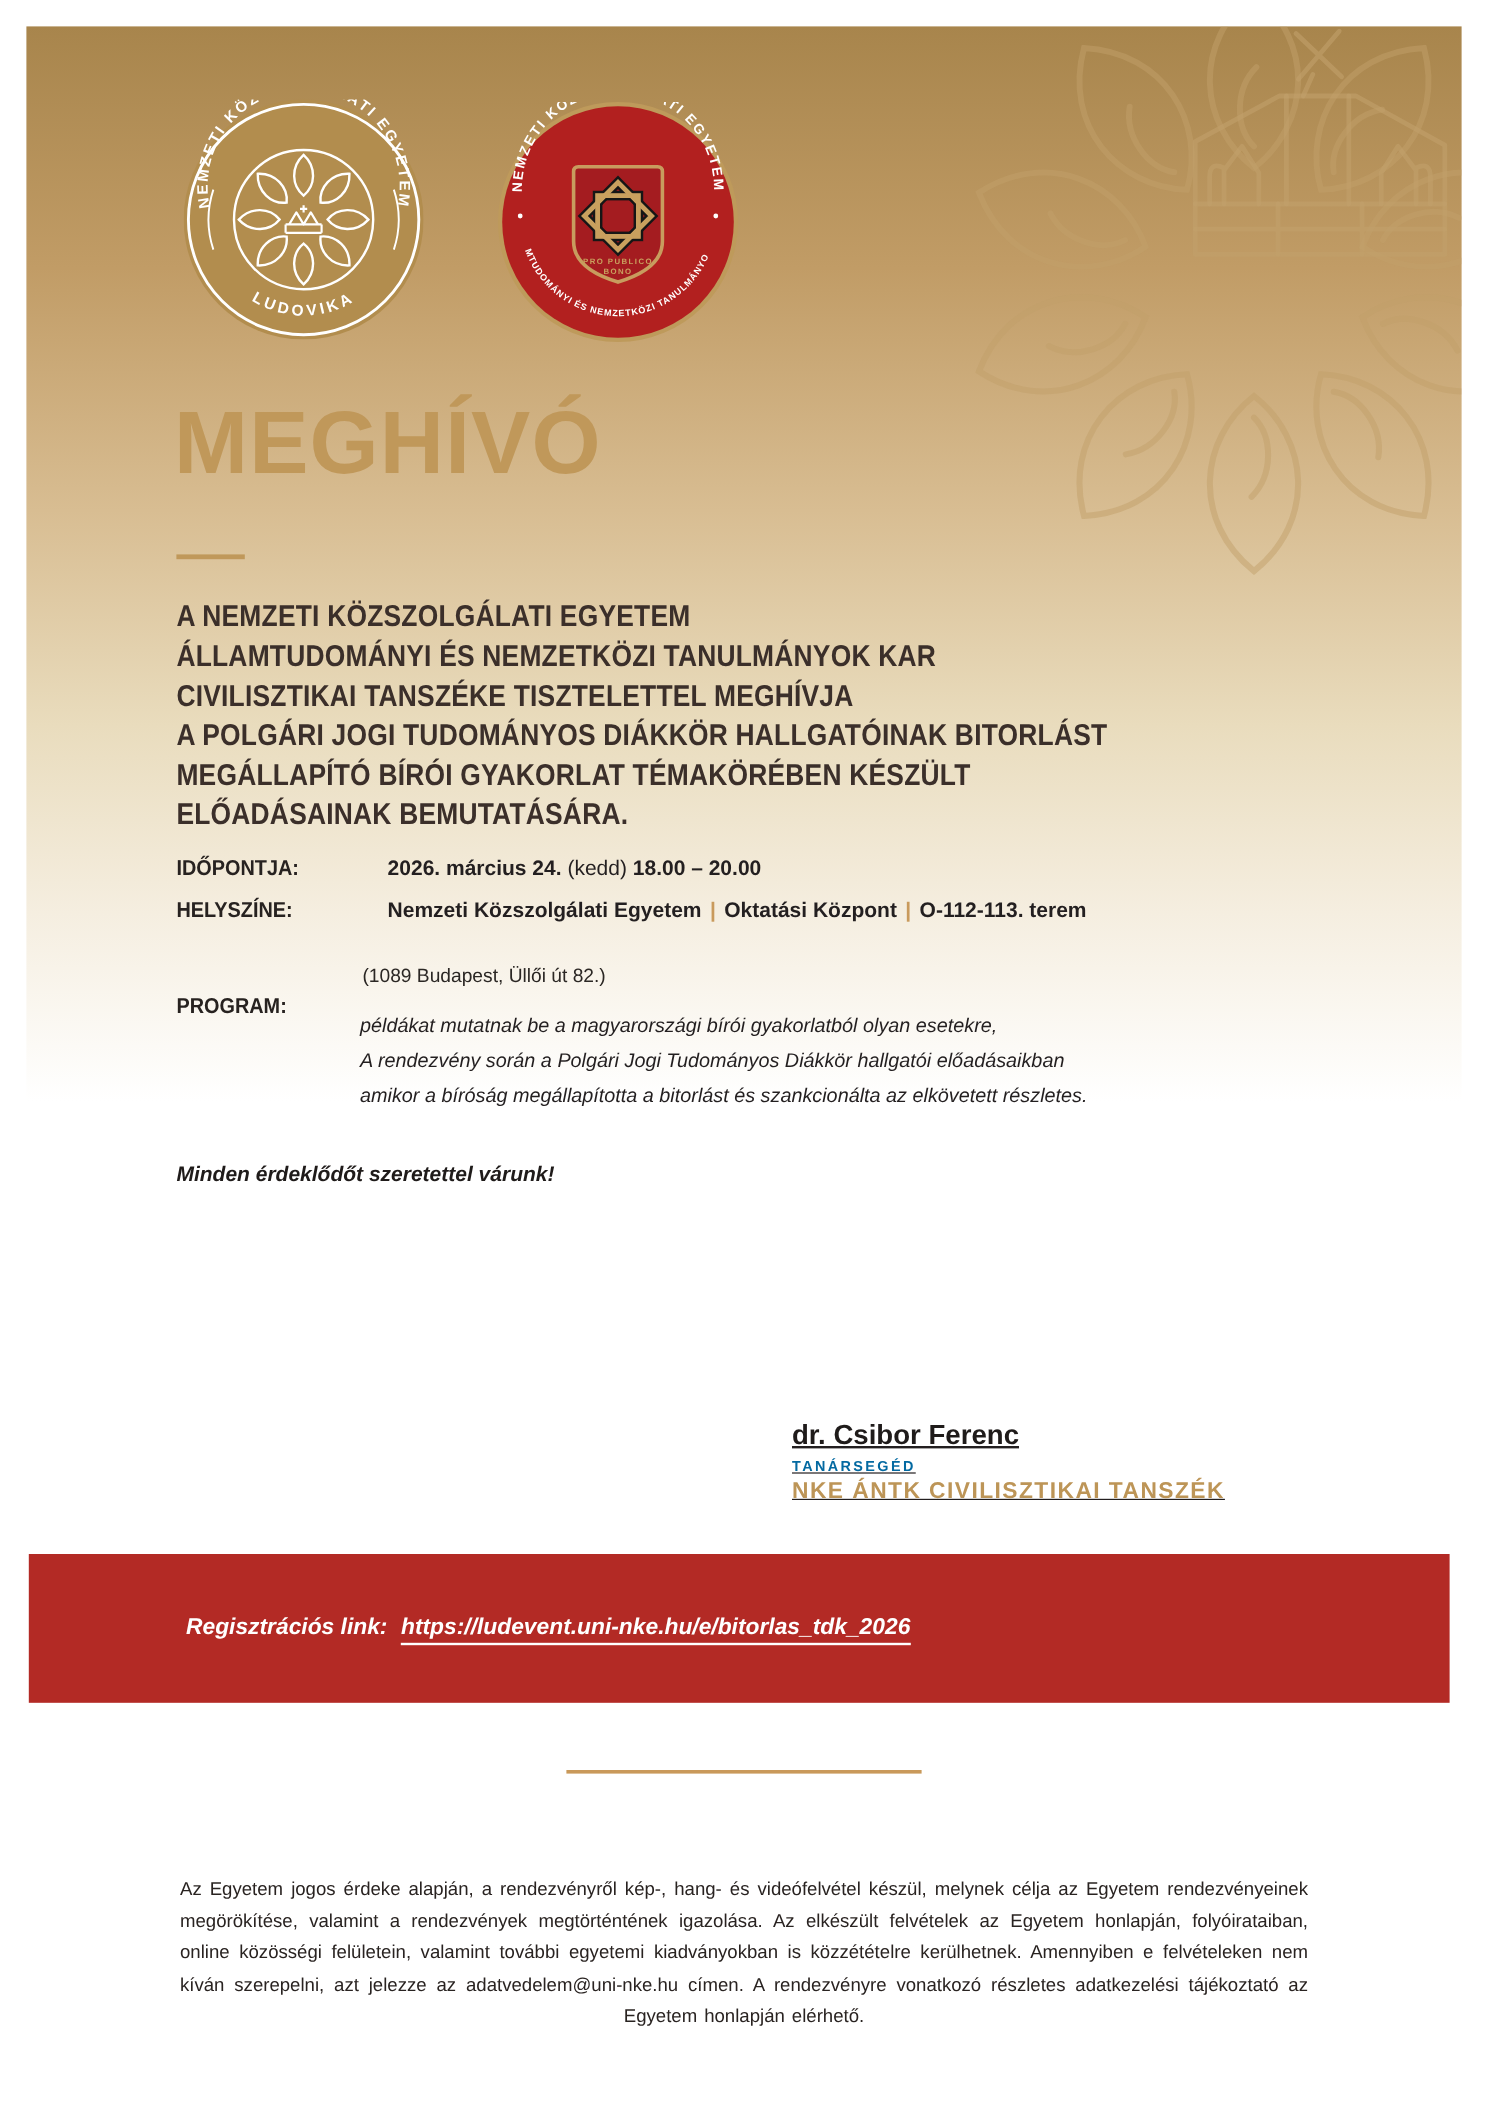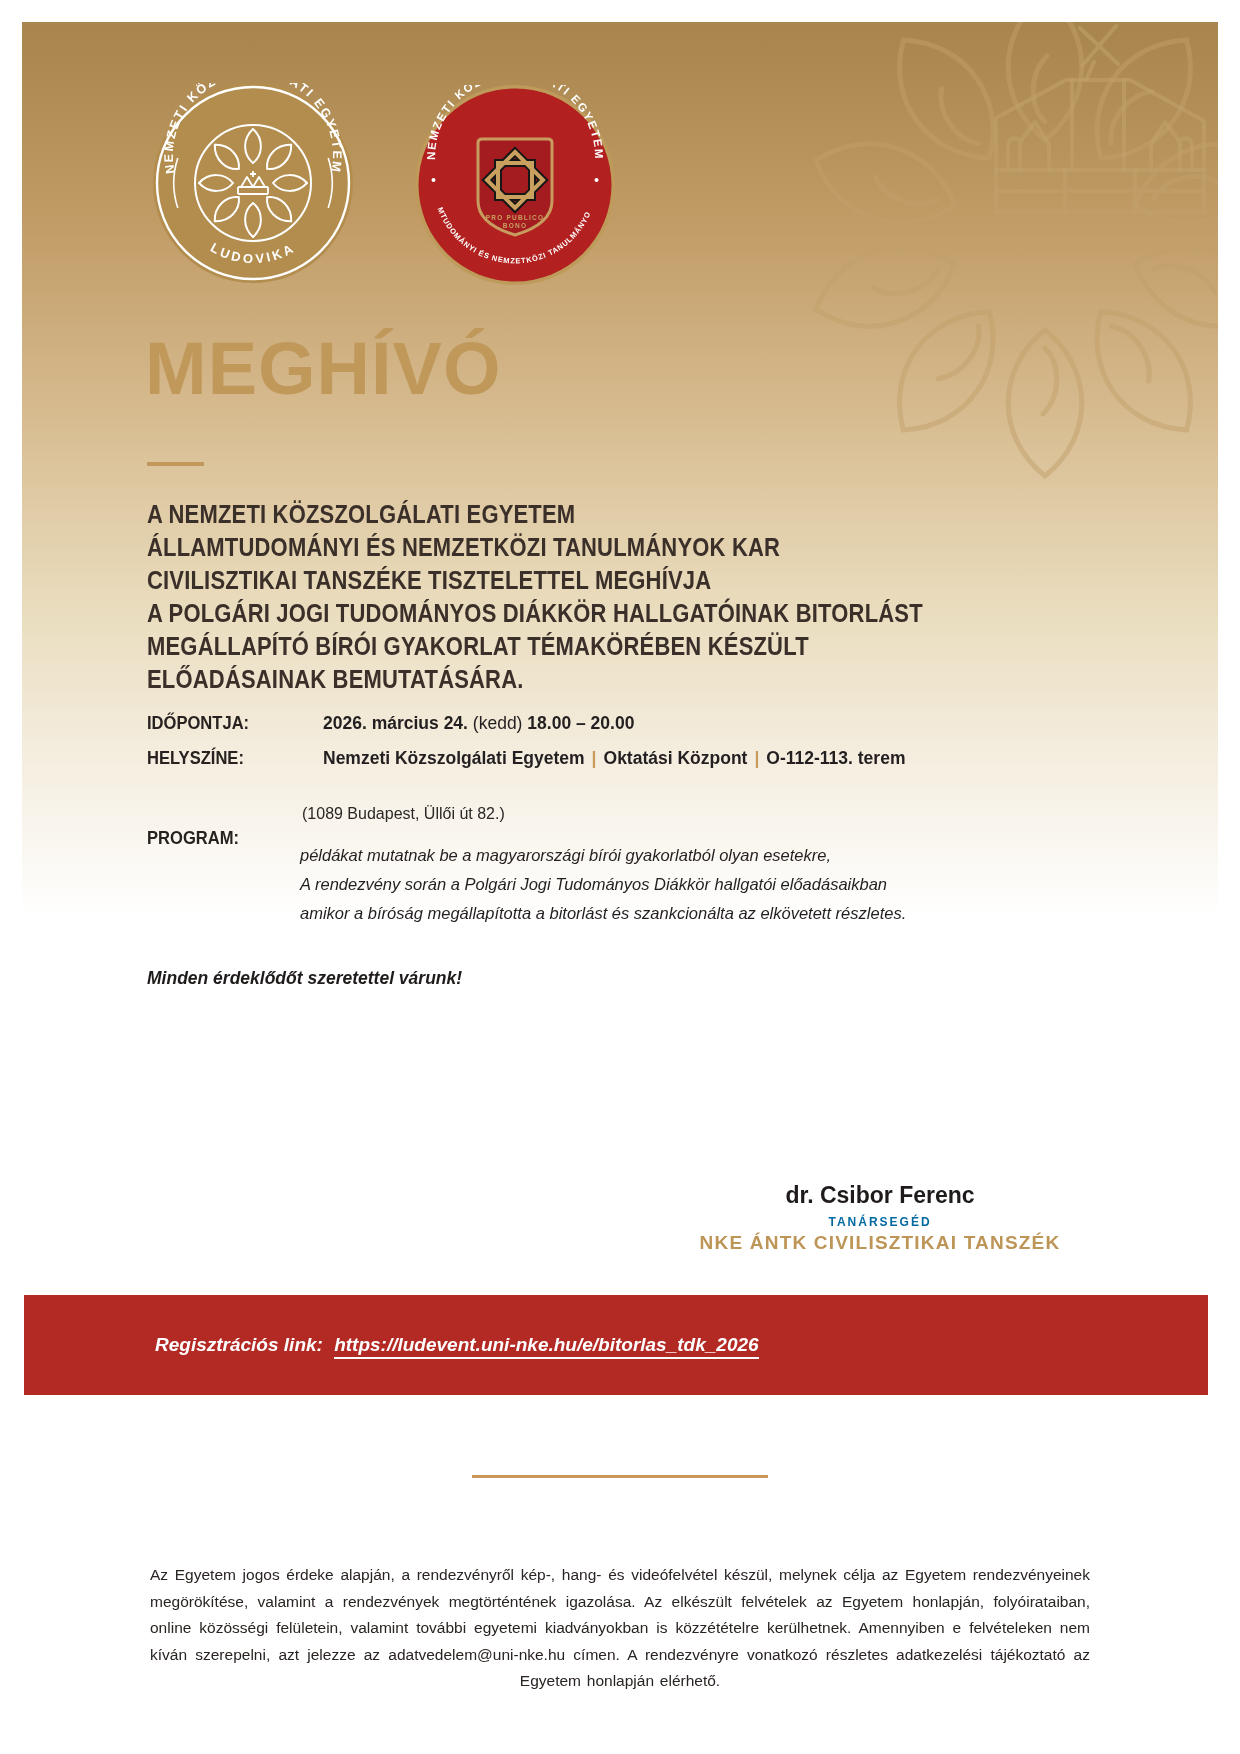--- a/index.html
+++ b/index.html
@@ -32,27 +32,27 @@
   .pipe{color:#c99a5c;font-weight:bold;padding:0 7px;}
   .addr{position:absolute;left:302px;top:772px;font-size:16px;color:#2b2724;margin-top:33px;}
 
   
   .program{position:absolute;left:300px;top:841px;font-style:italic;font-size:16.5px;
            line-height:29px;color:#231f20;white-space:nowrap;}
   .closing{position:absolute;left:147px;top:968px;font-style:italic;font-weight:bold;
            font-size:17.5px;color:#1f1b1a;}
 
   
-  .signature{position:absolute;left:660px;top:1180px;width:440px;text-align:center;}
+  .signature{position:absolute;left:660px;top:1180px;width:440px;text-decoration:underline;}
   .sig-name{font-size:23px;font-weight:bold;color:#1f1b1a;line-height:30px;}
   .sig-title{font-size:12px;font-weight:bold;letter-spacing:2px;color:#0369a1;line-height:21px;margin-top:2px;}
   .sig-dept{font-size:19px;font-weight:bold;letter-spacing:1.2px;color:#bd9557;line-height:20px;}
 
   
-  .regbar{position:absolute;left:24px;top:1295px;width:1184px;height:100px;background:#b32a25;
+  .regbar{position:absolute;left:24px;top:1295px;width:1184px;height:124px;background:#b32a25;
           display:flex;align-items:center;}
   .regbar-inner{margin-left:131px;color:#ffffff;font-style:italic;font-weight:bold;font-size:19px;}
   .reg-link{color:#ffffff;text-decoration:none;border-bottom:2px solid #ffffff;
             padding-bottom:2px;margin-left:6px;cursor:pointer;}
 
   
   .bottom-rule{position:absolute;left:472px;top:1475px;width:296px;height:3px;background:#c9995a;}
   .footer{position:absolute;left:150px;top:1562px;width:940px;font-size:15.5px;line-height:26.5px;
           color:#292321;text-align:justify;text-align-last:center;word-spacing:1.5px;margin:0;}
 </style>

